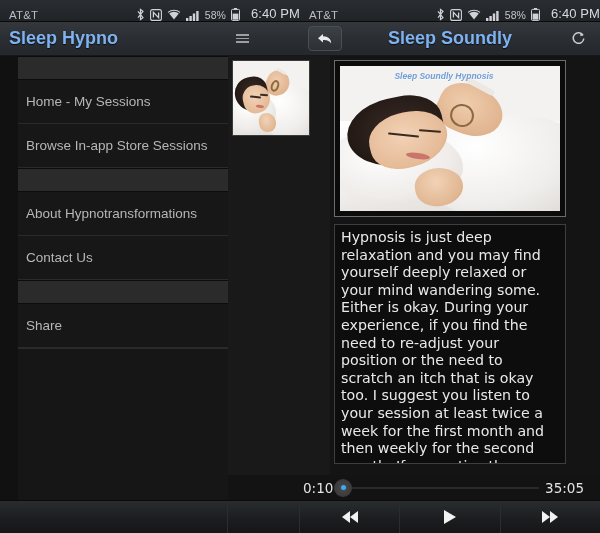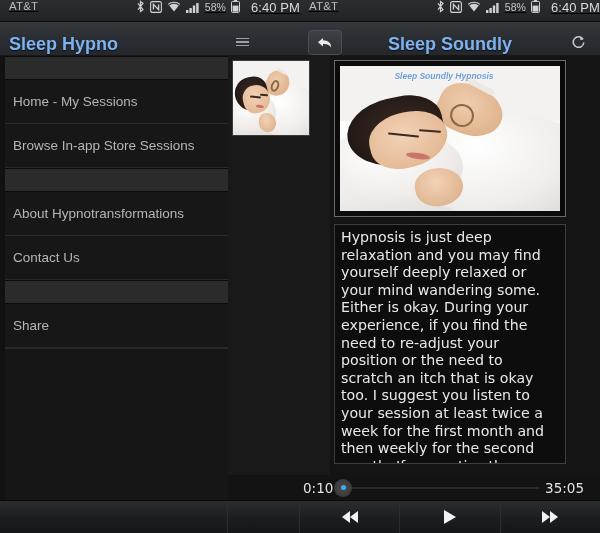--- a/index.html
+++ b/index.html
@@ -8,38 +8,37 @@
     background:#000;
     font-family:"Liberation Sans", sans-serif;
     overflow:hidden;
   }
   #screen { position:relative; width:600px; height:533px; background:#111111; }
 
   
   .statusbar{
     position:absolute; top:0; height:22px; width:300px;
     background:linear-gradient(#2a2d31,#212427);
-    display:flex; align-items:flex-start;
+    display:flex; align-items:flex-end;
     border-bottom:1px solid #0a0a0a;
-    text-decoration:underline;
   }
   .statusbar.left{ left:0; }
   .statusbar.right{ left:300px; }
   .carrier{ color:#b9bcc0; font-size:11.5px; margin-left:9px; letter-spacing:.2px; }
   .sb-icons{ margin-left:auto; display:flex; align-items:center; gap:5px; margin-right:8px; }
   .sb-ico{ display:block; }
   .batt-pct{ color:#c3c6ca; font-size:10.5px; }
   .clock{ color:#d8dbde; font-size:13px; margin-left:3px; letter-spacing:.1px; }
 
   
   .titlebar{
     position:absolute; top:22px; height:34px; width:300px;
     background:linear-gradient(#34383d 0%,#2b2f34 48%,#24272b 100%);
     border-bottom:1px solid #15171a;
-    display:flex; align-items:flex-end;
+    display:flex; align-items:center;
   }
   .titlebar.left{ left:0; }
   .titlebar.right{ left:300px; justify-content:center; }
   .apptitle{
     color:#7fb2f0; font-size:18px; font-weight:bold;
     text-shadow:0 1px 1px #0b0d10;
   }
   .titlebar.left .apptitle{ margin-left:9px; }
   .icon-btn{
     width:32px; height:26px; display:flex; align-items:center; justify-content:center;
@@ -50,21 +49,21 @@
   .backbtn{
     position:absolute; left:8px; width:34px; height:25px;
     background:linear-gradient(#3c4146,#2c3035);
     border:1px solid #4a4f55; border-radius:4px;
     display:flex; align-items:center; justify-content:center;
   }
   .refreshbtn{ position:absolute; right:6px; }
 
   
   #leftpanel{
-    position:absolute; left:5px; top:56px; width:228px; bottom:0;
+    position:absolute; left:18px; top:56px; width:228px; bottom:0;
     background:#161616;
   }
   .menu-spacer{
     height:24px; background:#2b2b2b;
     border-top:1px solid #0c0c0c; border-bottom:1px solid #0c0c0c;
   }
   .menu-item{
     height:44px; display:flex; align-items:center;
     color:#b6b6b6; font-size:13.5px;
     padding-left:8px;

